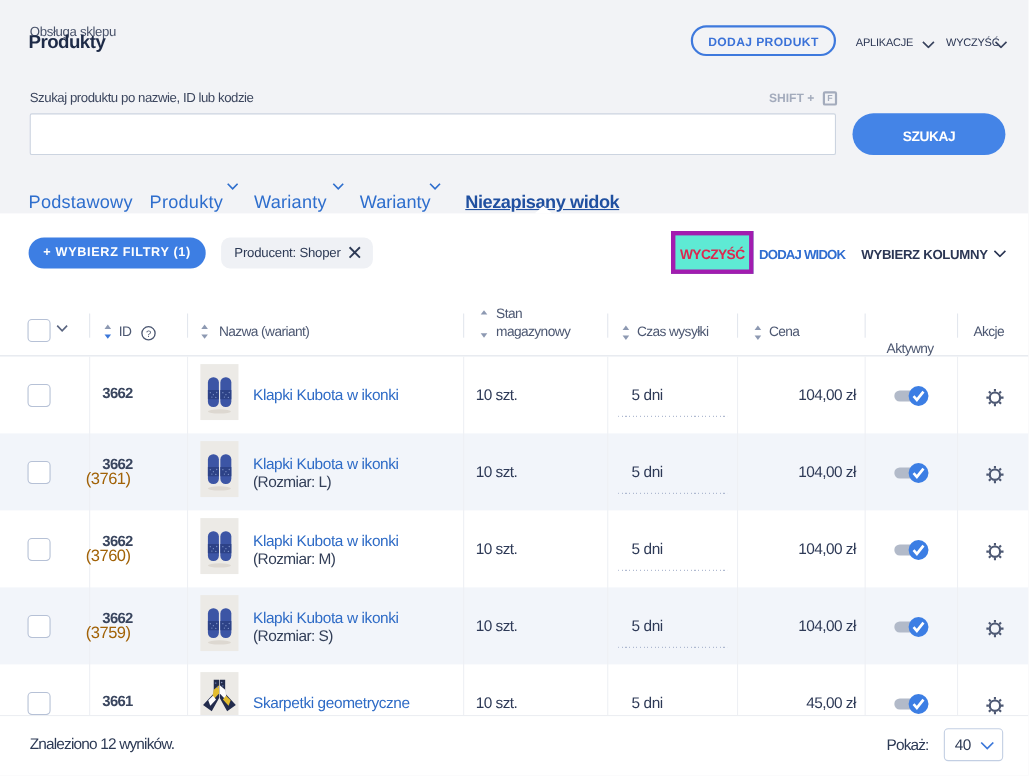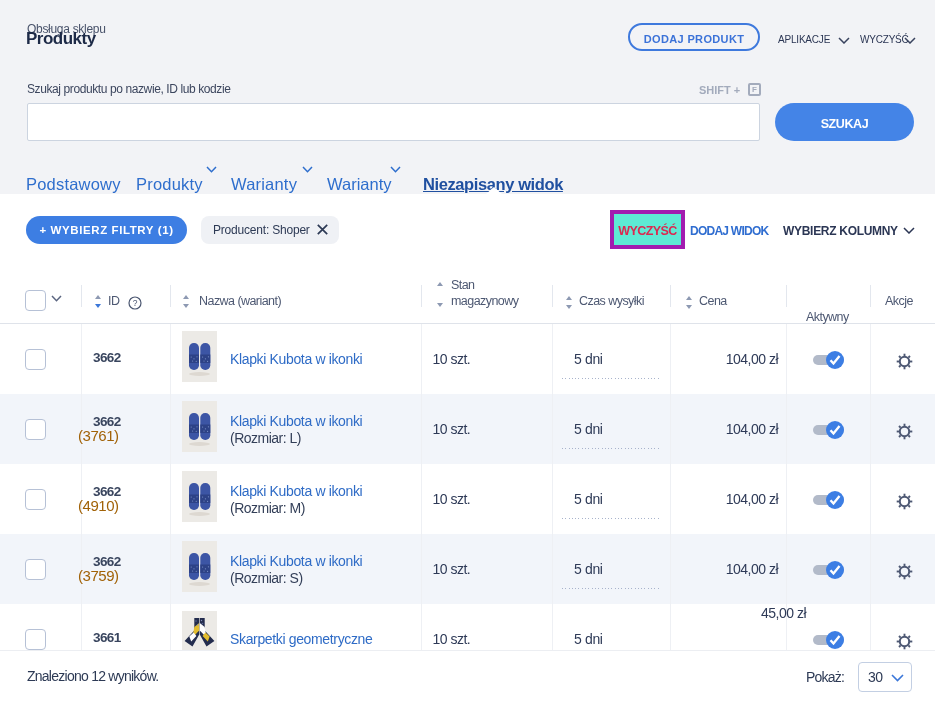--- a/index.html
+++ b/index.html
@@ -263,21 +263,21 @@
       <line x1="14" y1="8.5" x2="16.3" y2="8.5"></line>
       <line x1="3" y1="3" x2="4.6" y2="4.6"></line>
       <line x1="12.4" y1="12.4" x2="14" y2="14"></line>
       <line x1="3" y1="14" x2="4.6" y2="12.4"></line>
       <line x1="12.4" y1="4.6" x2="14" y2="3"></line>
     </g>
   </svg>
   <div class="row" style="top:464px;"></div>
   <div class="cbx" style="top:489px;"></div>
   <div class="idtxt" style="top:484px;">3662</div>
-  <div class="idsub" style="top:497px;">(4910)</div>
+  <div class="idsub" style="top:497px;">(3760)</div>
 <svg class="pimg" style="top:471px;" viewBox="0 0 35 51">
     <rect width="35" height="51" fill="#eceae6"></rect>
     <ellipse cx="17.5" cy="43" rx="10.5" ry="1.9" fill="#ddd8d1"></ellipse>
     <rect x="7" y="12" width="10" height="27" rx="4.8" fill="#3c55a5"></rect>
     <rect x="18.3" y="12" width="10" height="27" rx="4.8" fill="#3c55a5"></rect>
     <path d="M7,23.5 h10 v8.5 h-10 Z" fill="#2d4287"></path>
     <path d="M18.3,23.5 h10 v8.5 h-10 Z" fill="#2d4287"></path>
     <g fill="#7d92c8">
       <circle cx="9.2" cy="26" r=".6"></circle>
       <circle cx="12" cy="27.8" r=".6"></circle>
@@ -379,21 +379,21 @@
     <path d="M22.7,16 L17.8,12 L17.8,19.5 L24.5,26.5 Z" fill="#fdfdfd"></path>
     <path d="M27.7,25.5 L23.4,21.5 L20.6,25 L25.8,30.6 Z" fill="#e3bd2f"></path>
     <circle cx="14" cy="10" r="0.8" fill="#5a6a9a"></circle>
     <circle cx="20.5" cy="12.5" r="0.8" fill="#5a6a9a"></circle>
     <circle cx="15.8" cy="14" r="0.7" fill="#8895bd"></circle>
     <circle cx="19.5" cy="9.5" r="0.7" fill="#8895bd"></circle>
   </svg>
   <div class="pname" style="top:631px;">Skarpetki geometryczne</div>
   <div class="stock" style="top:631px;">10 szt.</div>
   <div class="days" style="top:631px;">5 dni</div>
-  <div class="price" style="top:605px;margin-left:28px;">45,00 zł</div>
+  <div class="price" style="top:631px;">45,00 zł</div>
 <div class="toggle" style="top:631px;">
     <div class="track"></div>
     <div class="knob"></div>
     <svg style="position:absolute;left:13px;top:0;" width="18" height="18" viewBox="0 0 18 18">
       <polyline points="4.5,9.2 7.5,12.5 13.5,5" fill="none" stroke="#fff" stroke-width="2.4"></polyline>
     </svg>
   </div>
 <svg class="gear" style="top:632.5px;" viewBox="0 0 17 17">
     <circle cx="8.5" cy="8.5" r="4.7" fill="none" stroke="#4d5873" stroke-width="2"></circle>
     <g stroke="#4d5873" stroke-width="1.9">
@@ -405,17 +405,17 @@
       <line x1="12.4" y1="12.4" x2="14" y2="14"></line>
       <line x1="3" y1="14" x2="4.6" y2="12.4"></line>
       <line x1="12.4" y1="4.6" x2="14" y2="3"></line>
     </g>
   </svg>
 
   <div class="footer"></div>
   <div class="fitem" style="left:27px; top:668px; font-size:14px; letter-spacing:-0.75px; color:#2d3a55;">Znaleziono 12 wyników.</div>
   <div class="fitem" style="left:806px; top:669px; font-size:14px; letter-spacing:-0.8px; color:#2d3a55;">Pokaż:</div>
   <div class="fitem" style="left:858px; top:662px; width:54px; height:30px; border:1px solid #c3cfe3; border-radius:4px; background:#fff;">
-    <span style="position:absolute; left:9px; top:6px; font-size:14px; letter-spacing:-0.5px; color:#2d3a55;">30</span>
+    <span style="position:absolute; left:9px; top:6px; font-size:14px; letter-spacing:-0.5px; color:#2d3a55;">40</span>
     <svg style="position:absolute; right:7px; top:11px;" width="13" height="8" viewBox="0 0 13 8">
       <polyline points="1,1 6.5,6.5 12,1" fill="none" stroke="#3b77d9" stroke-width="1.6"></polyline>
     </svg>
   </div>
 
 </body></html>

